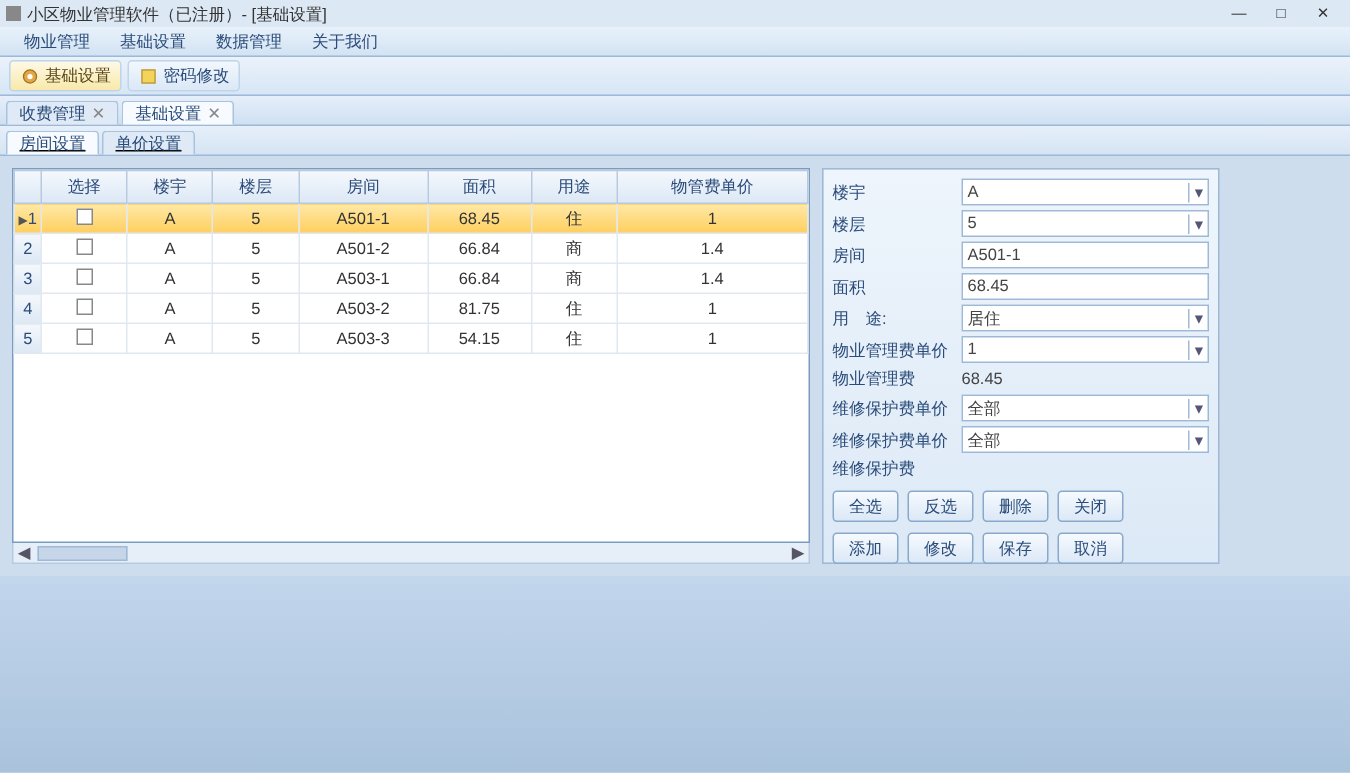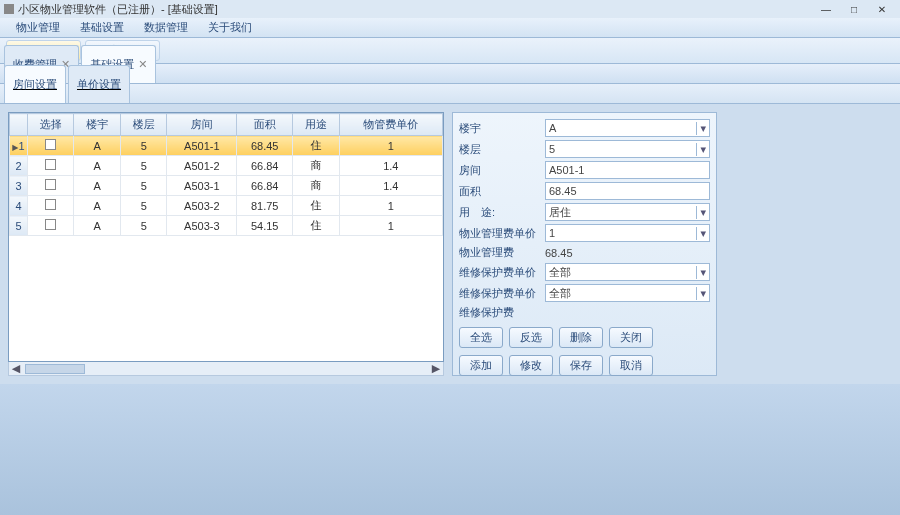--- a/index.html
+++ b/index.html
@@ -12,30 +12,30 @@
   
   .menubar { height: 20px; background: linear-gradient(#e8f1fb,#d3e3f3); display: flex; align-items: center; padding: 0 6px; border-bottom: 1px solid #9db9d7; }
   .menubar .menu-item { padding: 0 10px; color: #2b4c7a; cursor: pointer; }
   
   .toolbar { height: 26px; background: linear-gradient(#eaf2fb,#d7e6f5); display: flex; align-items: center; padding: 0 6px; border-bottom: 1px solid #9db9d7; gap:4px; }
   .toolbar .tbtn { display: inline-flex; align-items: center; gap: 3px; padding: 2px 6px; border: 1px solid #c0d4ea; border-radius: 3px; background: linear-gradient(#fef9e6,#f8e9a9); cursor: pointer; color:#5a471a;}
   .toolbar .tbtn.blue { background: linear-gradient(#f2f7fd,#dbe8f6); color:#2b4c7a;}
   .toolbar .tbtn .ico { width: 14px; height: 14px; }
   
   .tabbar1 { height: 20px; background: linear-gradient(#e6effa,#cfe0f2); display: flex; align-items: flex-end; padding: 0 4px; border-bottom: 1px solid #9db9d7; }
-  .tabbar1 .tab, .tabbar2 .tab { padding: 11px 8px; background: #dfeaf6; border: 1px solid #a9c3de; border-bottom: none; border-radius: 3px 3px 0 0; margin-right: 2px; color: #2b4c7a; display:inline-flex; align-items:center; gap:4px; cursor:pointer;}
+  .tabbar1 .tab, .tabbar2 .tab { padding: 0 8px; background: #dfeaf6; border: 1px solid #a9c3de; border-bottom: none; border-radius: 3px 3px 0 0; margin-right: 2px; color: #2b4c7a; display:inline-flex; align-items:center; gap:4px; cursor:pointer;}
   .tabbar1 .tab.active, .tabbar2 .tab.active { background: #f7fbff; }
   .tabbar1 .tab .close, .tabbar2 .tab .close { color:#888; }
   
   .tabbar2 { height: 20px; background: linear-gradient(#e6effa,#d5e4f3); display: flex; align-items: flex-end; padding: 0 4px; border-bottom: 1px solid #9db9d7; text-decoration: underline; }
   
   .content { display: flex; height: 280px; padding: 8px; gap: 8px; }
   
   
-  .grid-wrap { width: 436px; display:flex; flex-direction:column; }
+  .grid-wrap { width: 532px; display:flex; flex-direction:column; }
   .grid { flex:1; background: #fff; border: 1px solid #7a9cc0; }
   table.data { border-collapse: collapse; width: 100%; font-size:10.5px;}
   table.data th { background: linear-gradient(#f4f8fc,#dce8f5); border: 1px solid #b6c9df; padding: 3px 2px; color:#2b4c7a; font-weight:normal;}
   table.data td { border: 1px solid #e2e8ef; padding: 2px; text-align: center; color:#333; }
   table.data .rowhdr { background: linear-gradient(#f4f8fc,#dce8f5); width:18px; color:#2b4c7a;}
   table.data .selhdr { width:14px; background: linear-gradient(#f4f8fc,#dce8f5);}
   table.data tr.selected td { background: linear-gradient(#ffe8a6,#fecf5e); }
   table.data tr.selected .rowhdr::before { content:"▶"; font-size:8px; color:#555;}
   .chk { width:11px; height:11px; border:1px solid #888; display:inline-block; background:#fff; }
   .hscroll { height:14px; background:#e6eef7; border:1px solid #b6c9df; border-top:none; display:flex; align-items:center; }

